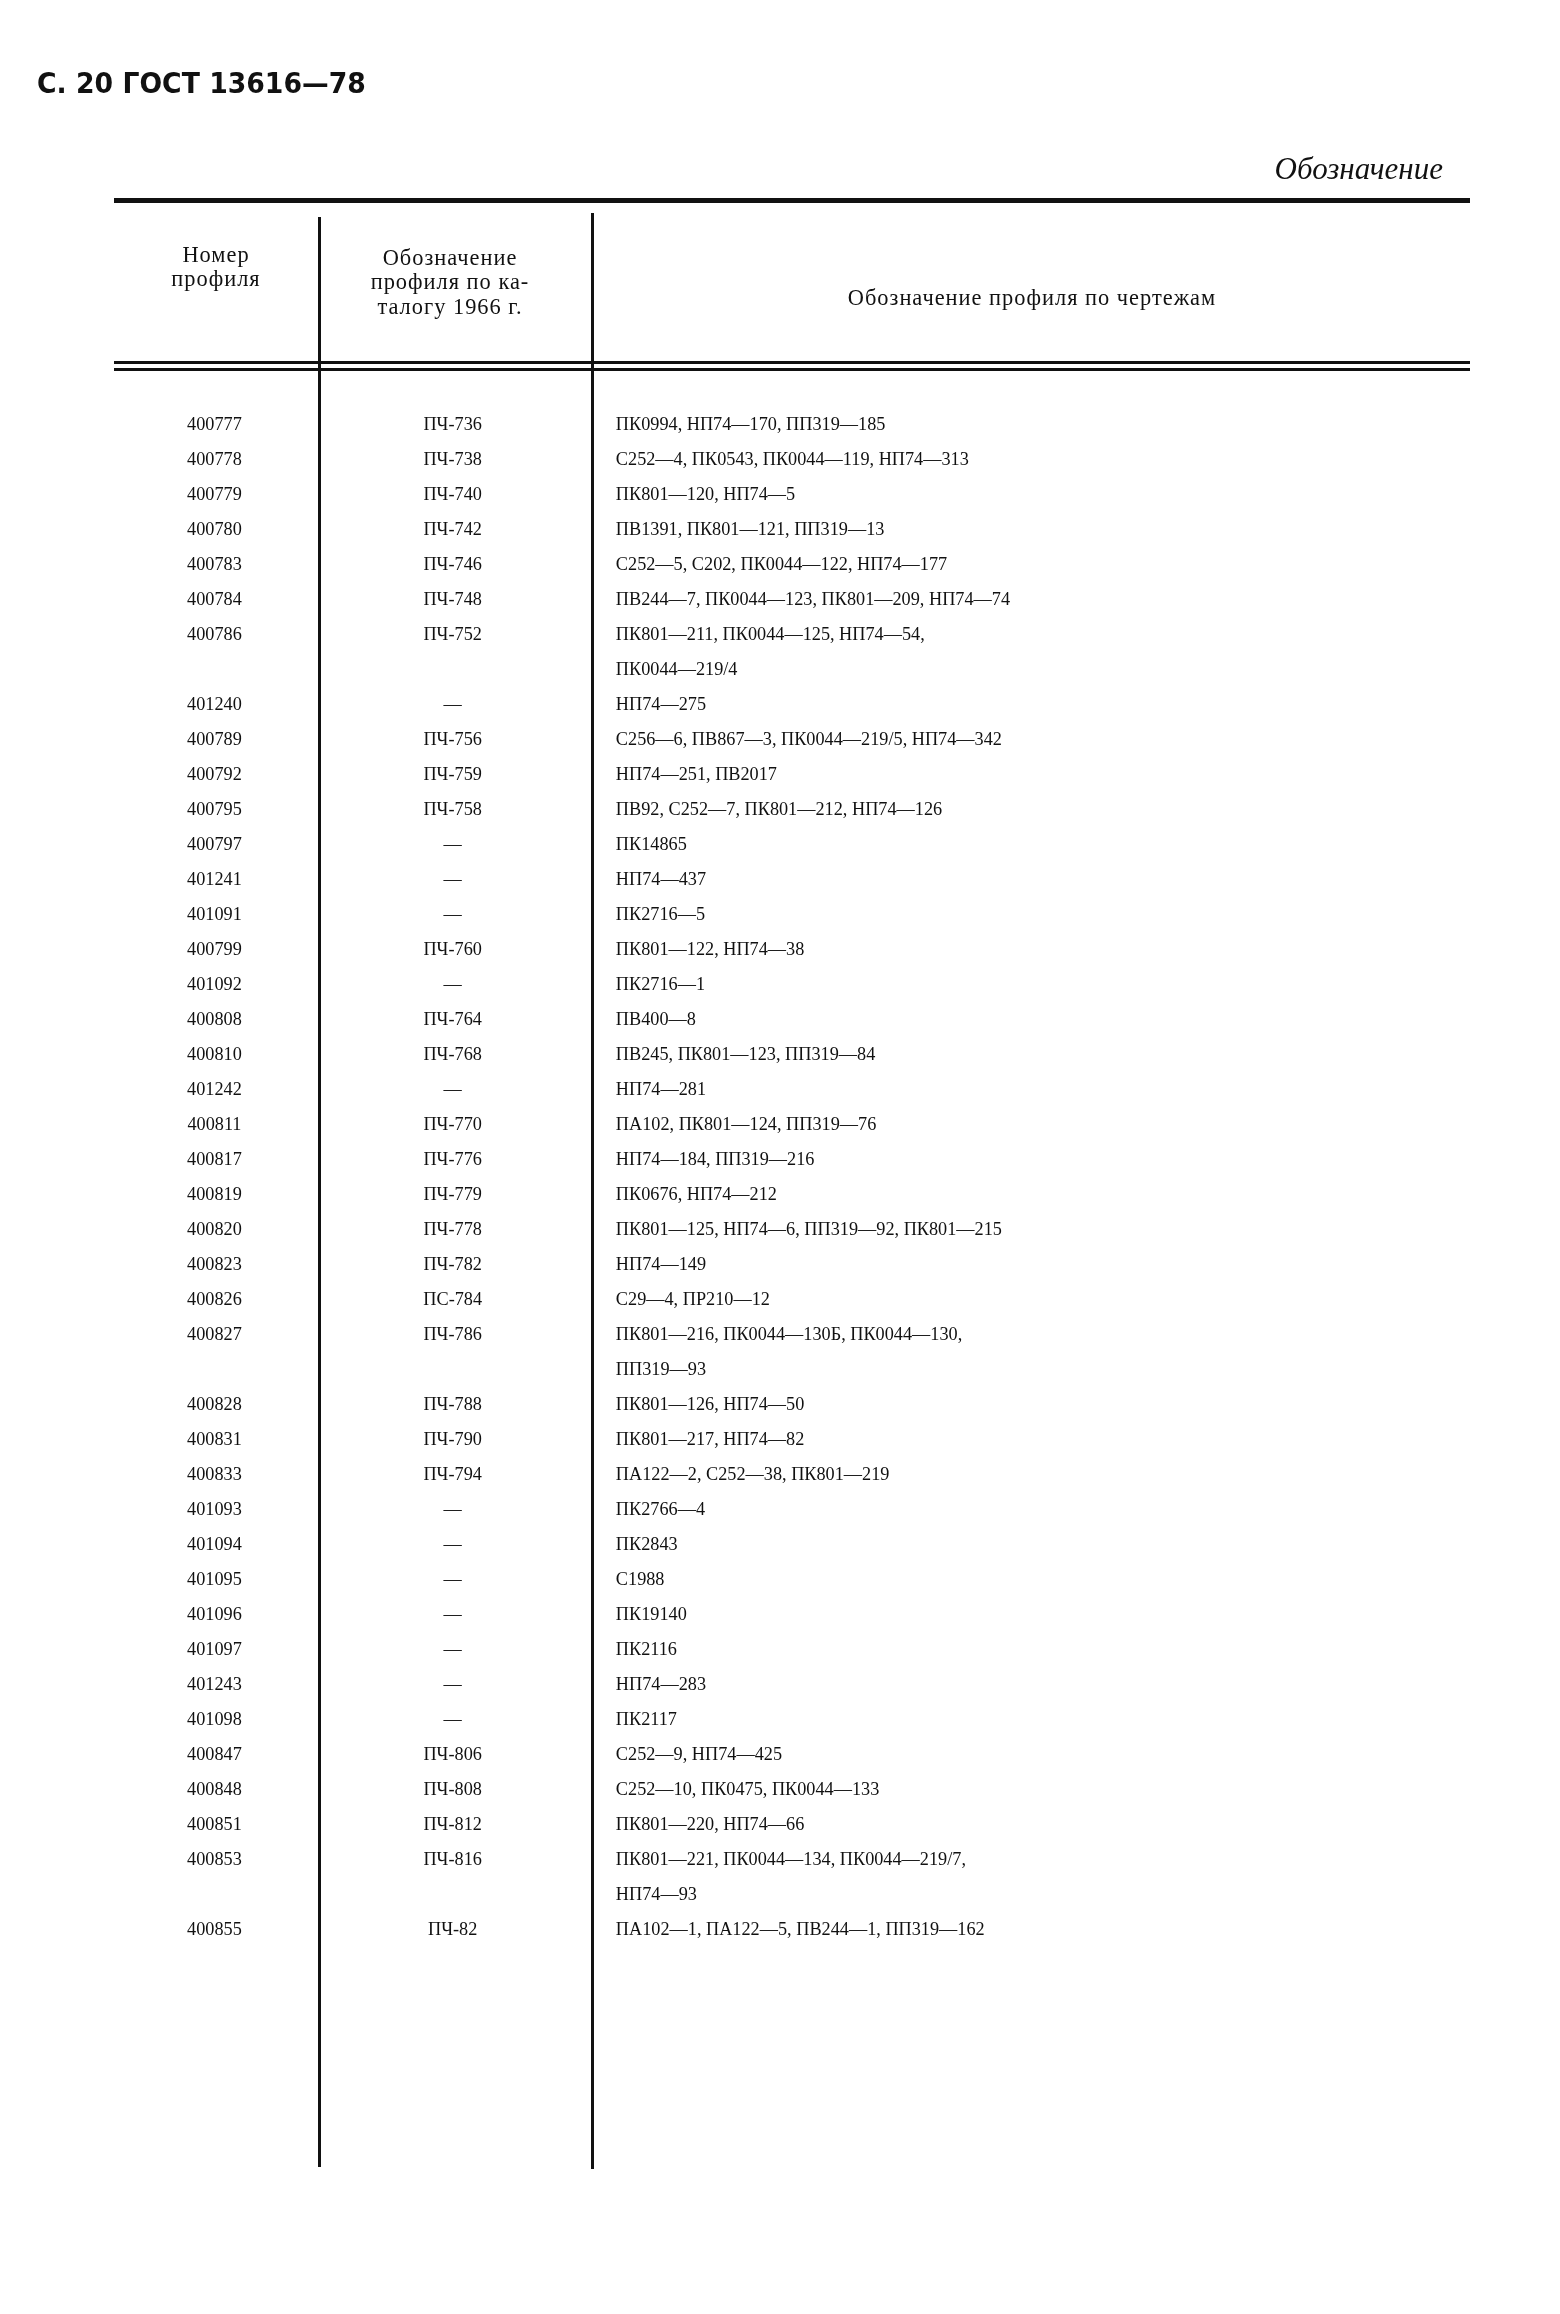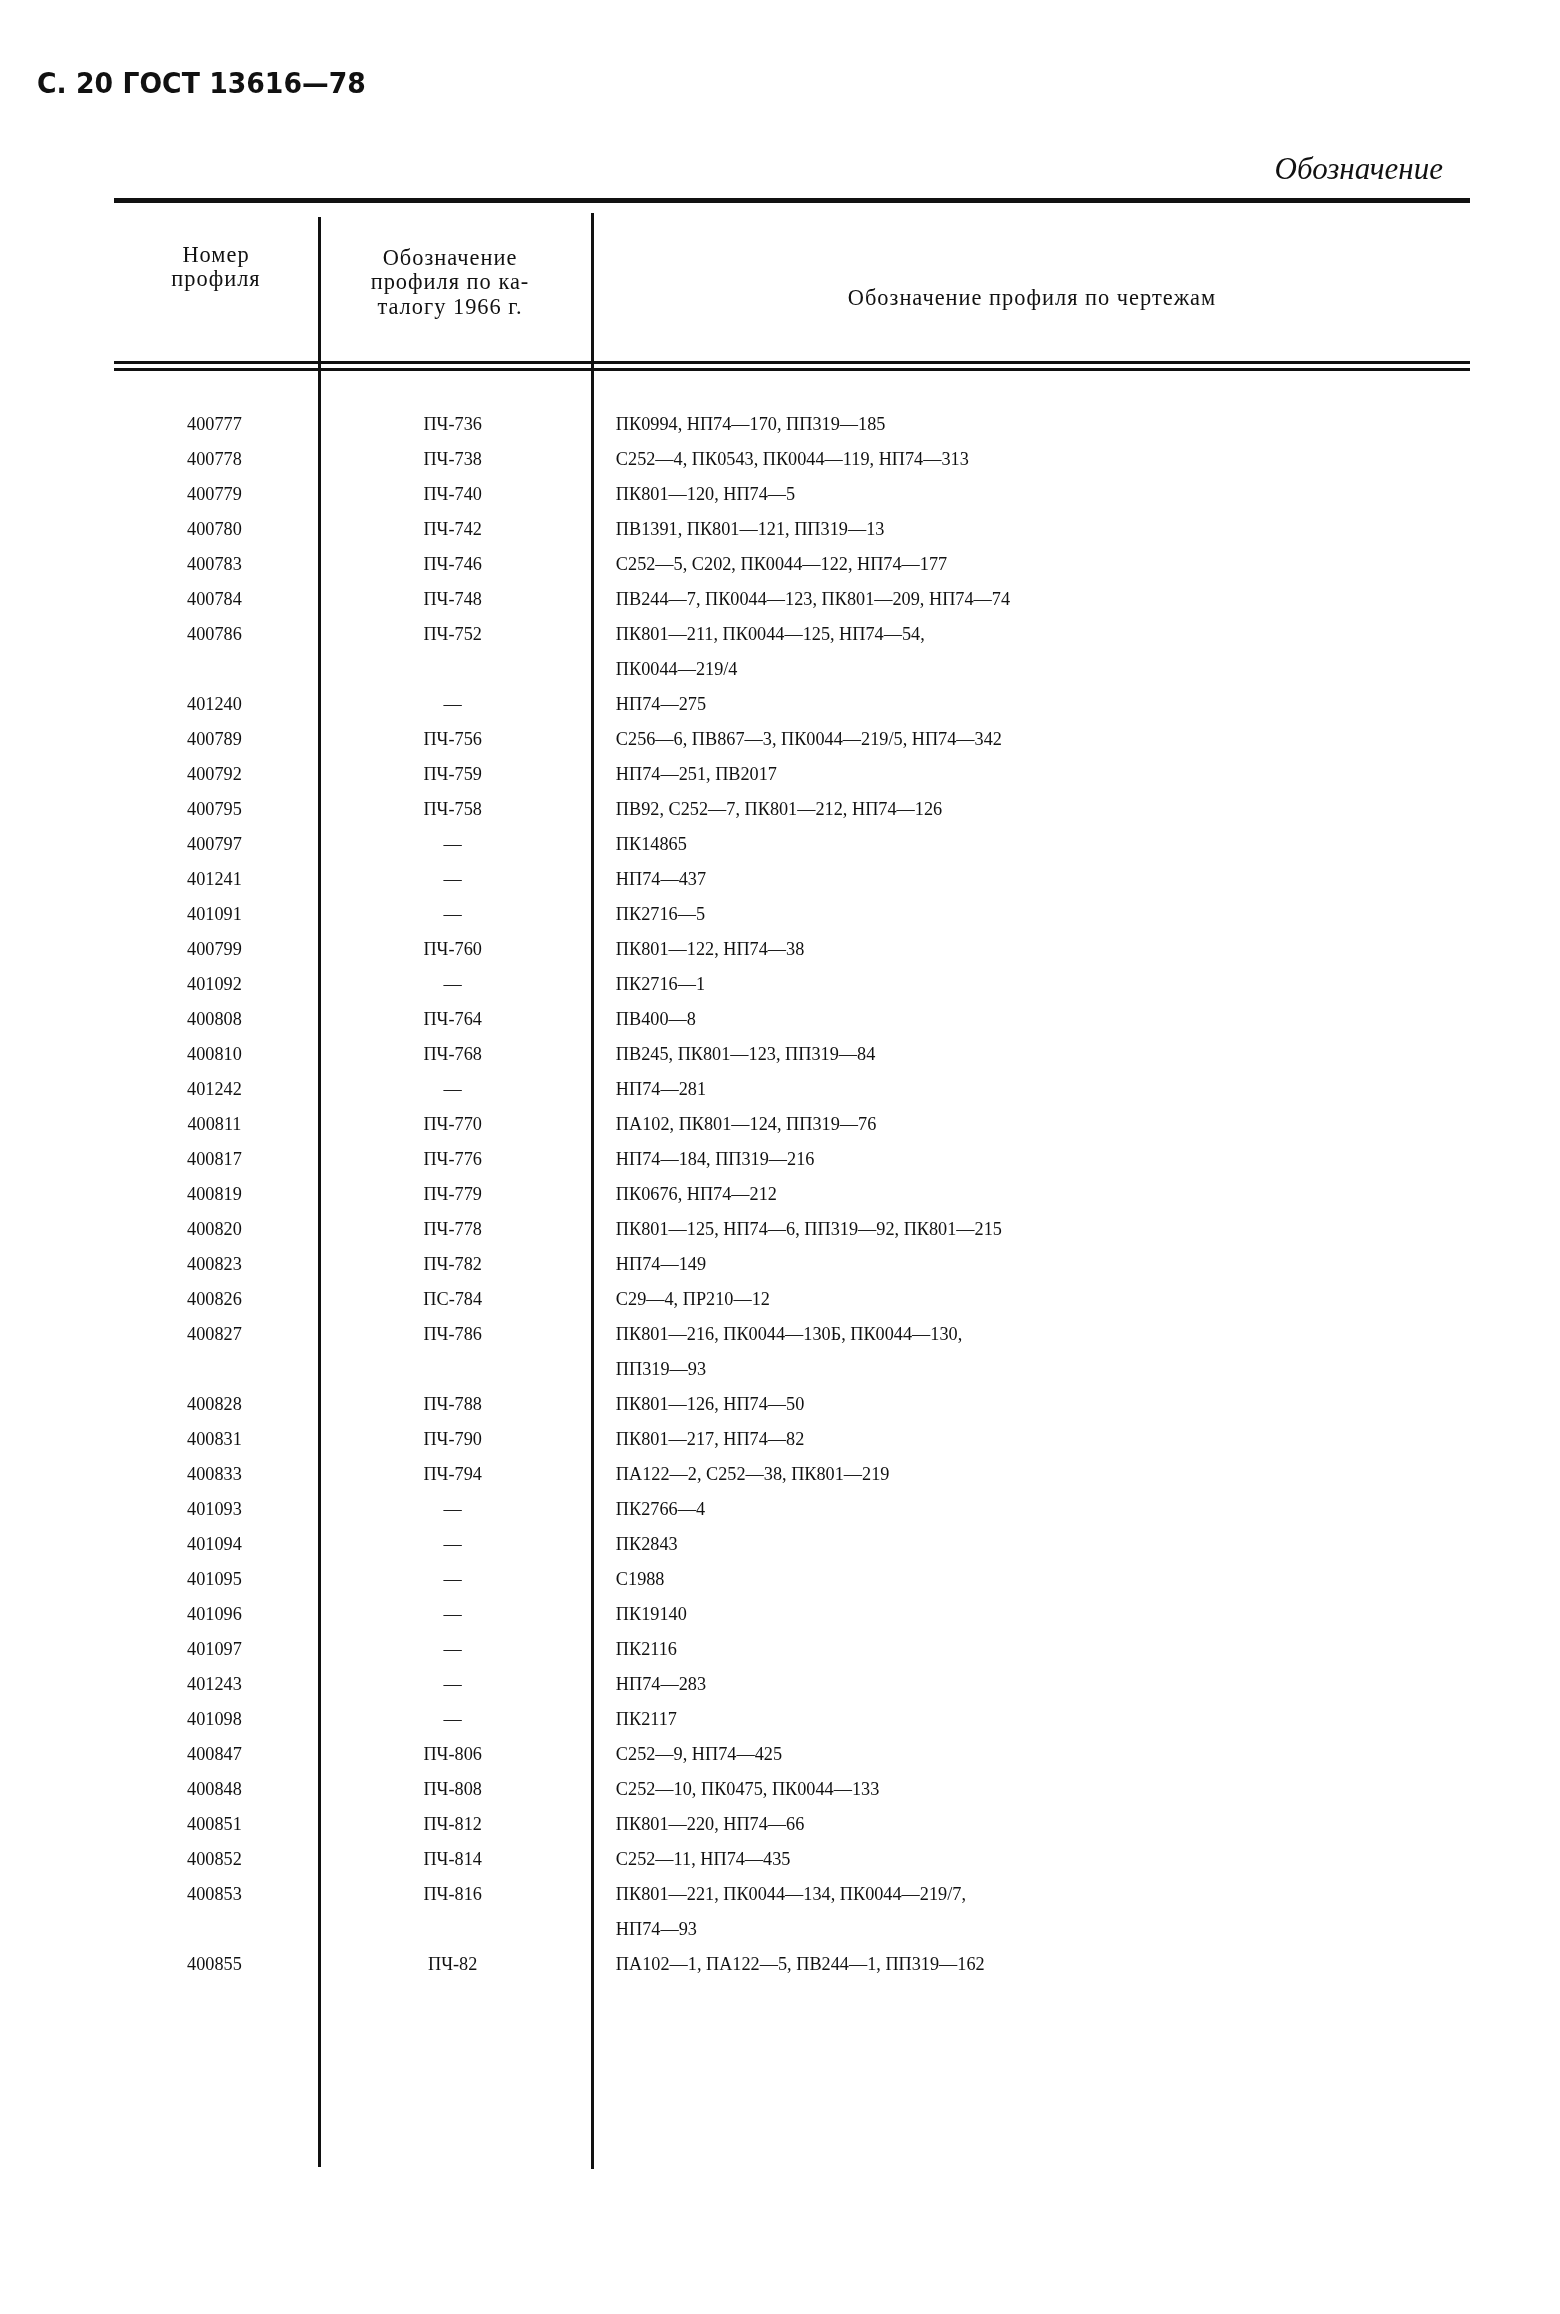--- a/index.html
+++ b/index.html
@@ -233,25 +233,20 @@
       <div class="c-num">400848</div>
       <div class="c-cat">ПЧ-808</div>
       <div class="c-draw">С252—10, ПК0475, ПК0044—133</div>
     </div>
     <div class="row">
       <div class="c-num">400851</div>
       <div class="c-cat">ПЧ-812</div>
       <div class="c-draw">ПК801—220, НП74—66</div>
     </div>
     <div class="row">
-      <div class="c-num">400852</div>
-      <div class="c-cat">ПЧ-814</div>
-      <div class="c-draw">С252—11, НП74—435</div>
-    </div>
-    <div class="row">
       <div class="c-num">400853</div>
       <div class="c-cat">ПЧ-816</div>
       <div class="c-draw">ПК801—221,      ПК0044—134,      ПК0044—219/7,
 НП74—93</div>
     </div>
     <div class="row">
       <div class="c-num">400855</div>
       <div class="c-cat">ПЧ-82</div>
       <div class="c-draw">ПА102—1, ПА122—5, ПВ244—1, ПП319—162</div>
     </div>

